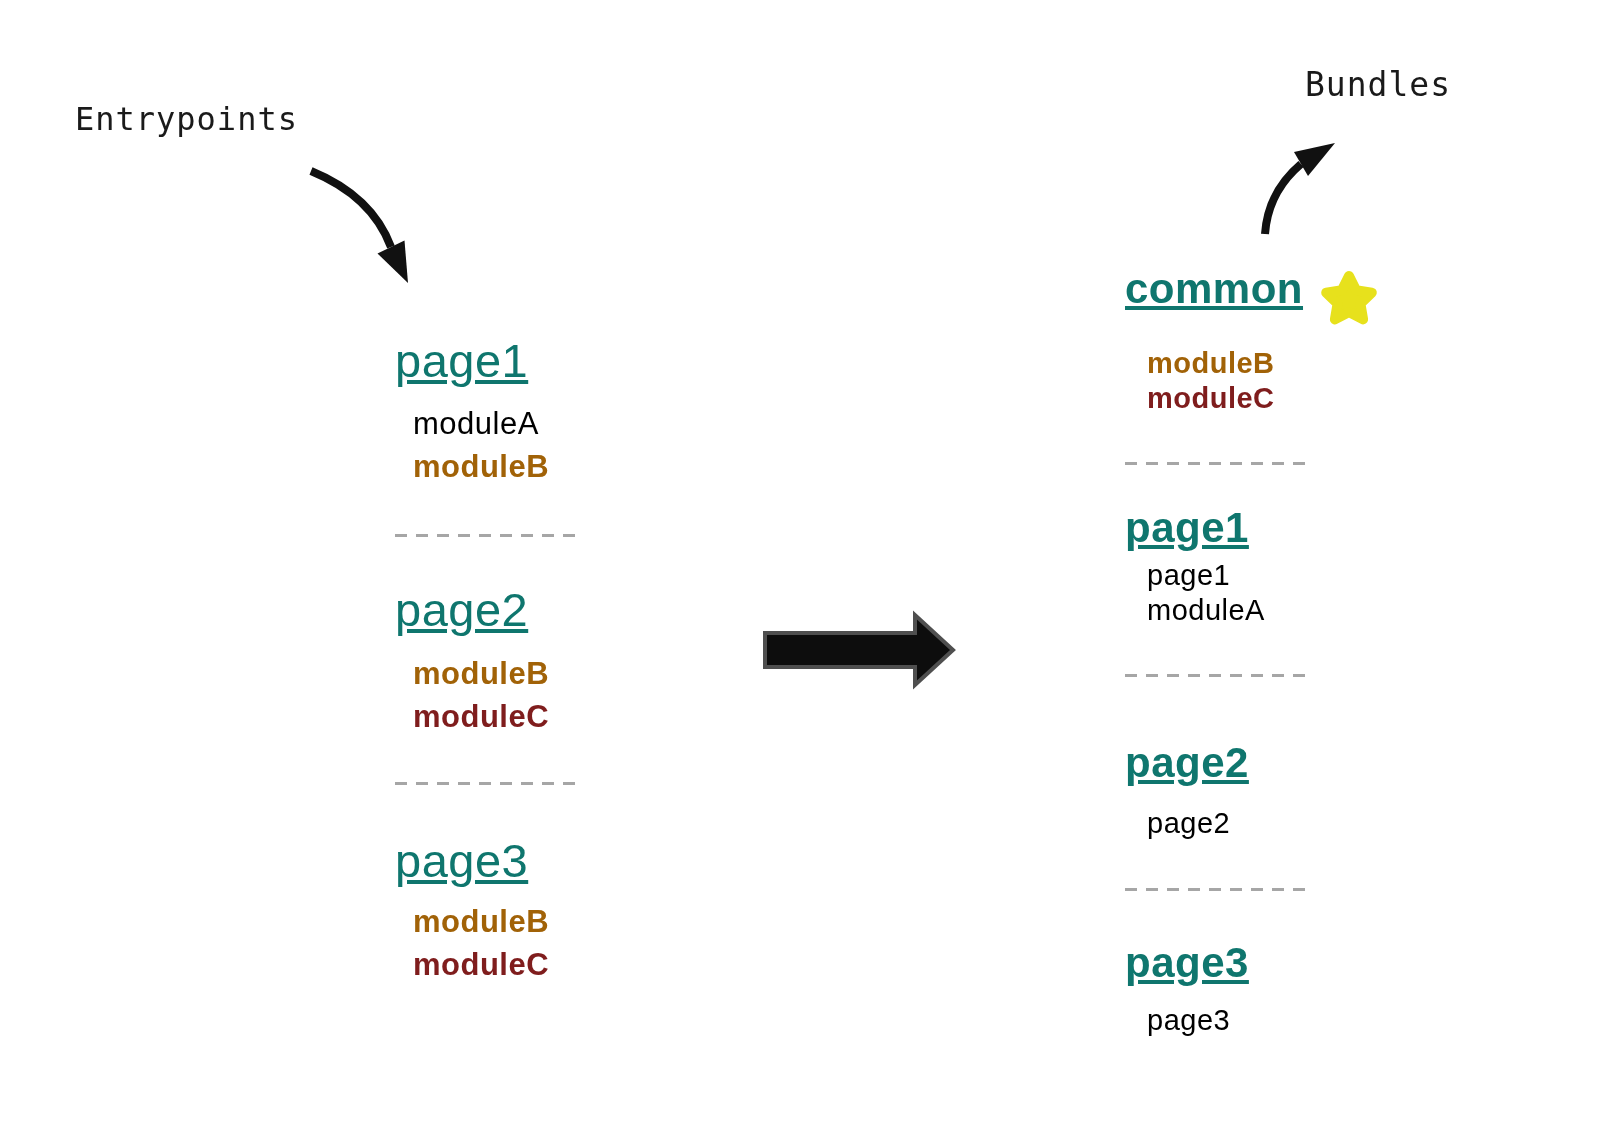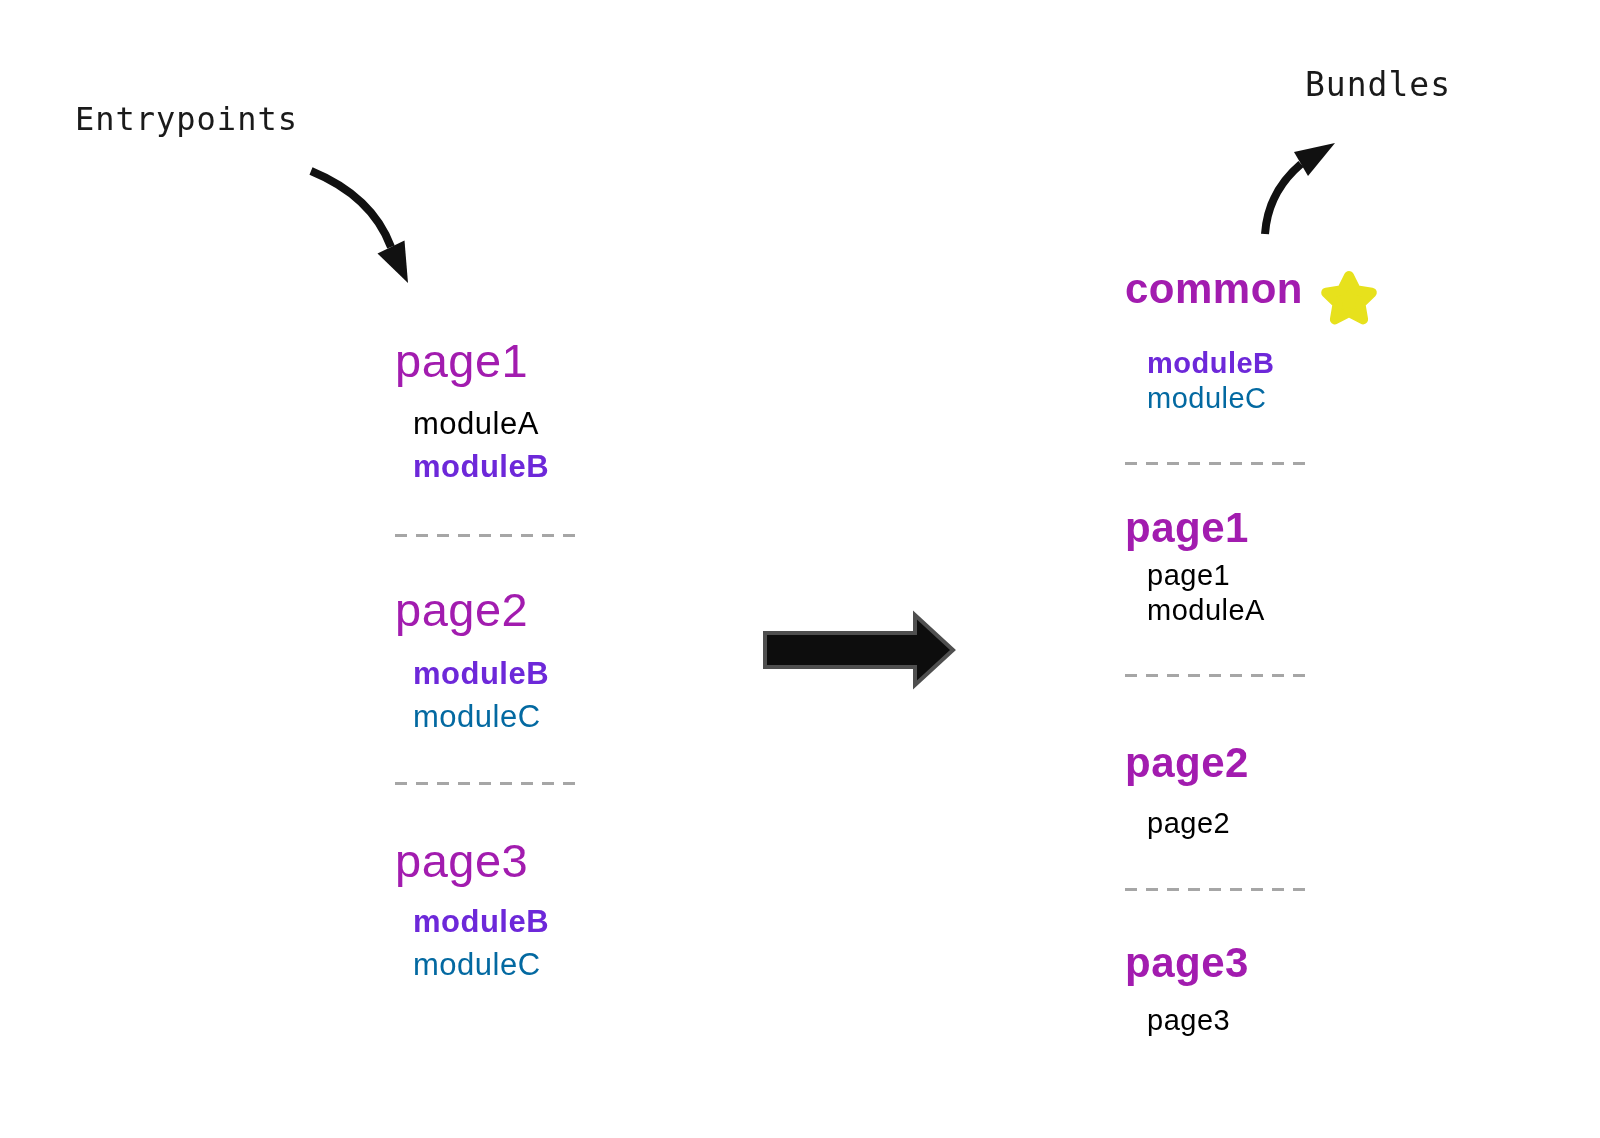--- a/index.html
+++ b/index.html
@@ -8,30 +8,30 @@
     font-family:"Liberation Sans",sans-serif;
   }
   .mono{
     font-family:"DejaVu Sans Mono",monospace;
     color:#1a1a1a;line-height:1;letter-spacing:1px;
     position:absolute;white-space:nowrap;
   }
   #lbl-entrypoints{left:75px;top:103px;font-size:32px;}
   #lbl-bundles{left:1305px;top:68px;font-size:33px;text-align:right;}
 
-  .heading{position:absolute;line-height:1;white-space:nowrap;color:#a21caf;}
+  .heading{position:absolute;line-height:1;white-space:nowrap;color:#0f766e;text-decoration:underline;}
   .col-left .heading,.lheading{font-size:47px;font-weight:400;letter-spacing:0.5px;}
   .rheading{font-size:42px;font-weight:700;letter-spacing:0.5px;}
 
   .module{position:absolute;line-height:1;white-space:nowrap;letter-spacing:0.5px;}
   .lmodule{font-size:31px;}
   .rmodule{font-size:29px;}
   [data-color="black"]{color:#000000;font-weight:400;}
-  [data-color="green"]{color:#6d28d9;font-weight:700;}
-  [data-color="red"]{color:#0369a1;font-weight:400;text-align:right;}
+  [data-color="green"]{color:#a16207;font-weight:700;}
+  [data-color="red"]{color:#7f1d1d;font-weight:700;text-align:right;}
 
   .divider{
     position:absolute;height:3px;
     background:repeating-linear-gradient(to right,#a6a6a6 0 12px,transparent 12px 21px);
   }
   .ldivider{left:395px;width:180px;}
   .rdivider{left:1125px;width:180px;}
 
   svg.layer{position:absolute;left:0;top:0;}
   #star-svg{position:absolute;left:1318px;top:268px;}

